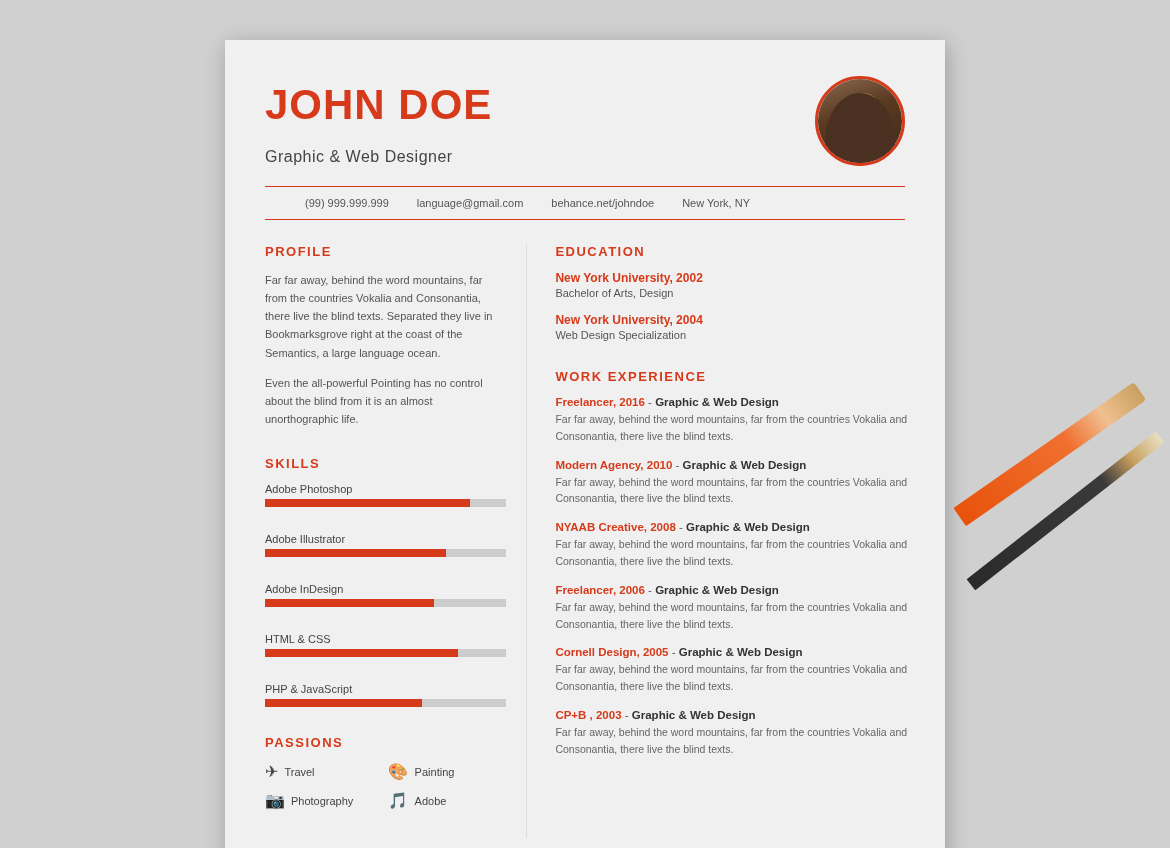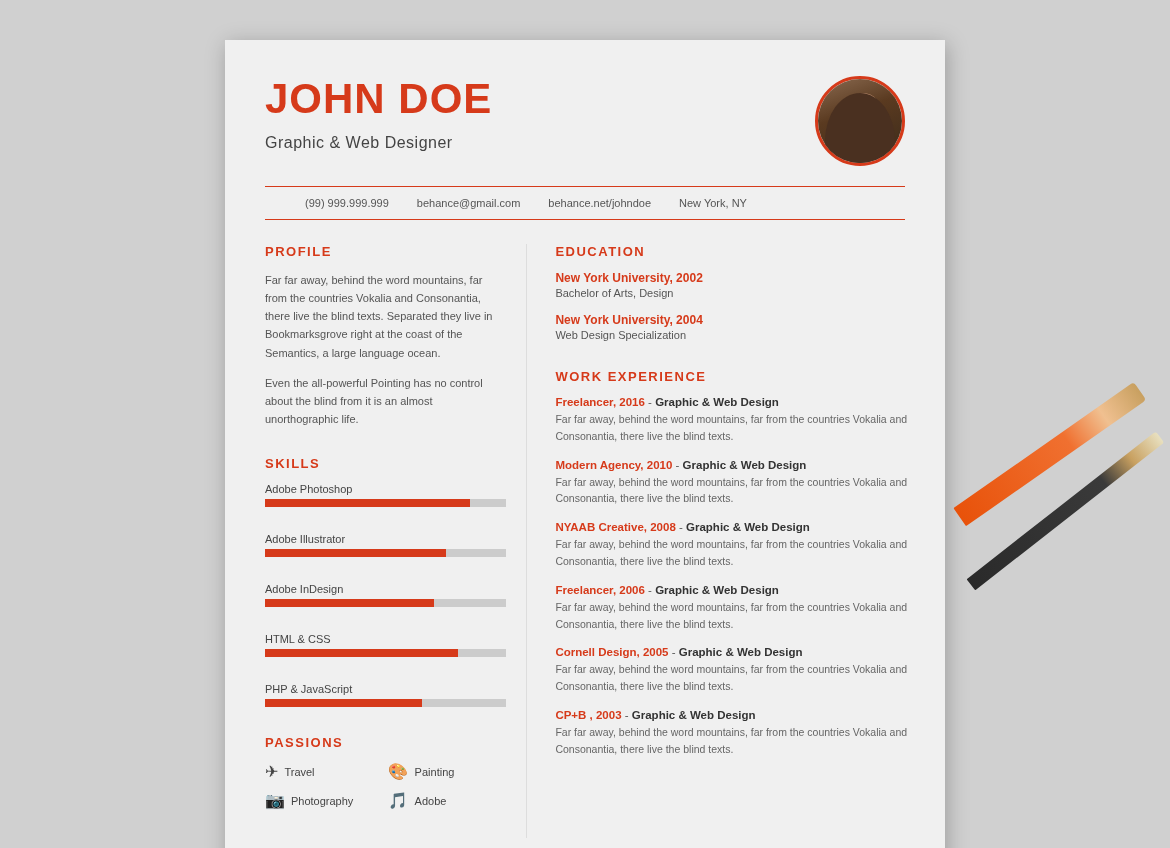--- a/index.html
+++ b/index.html
@@ -53,36 +53,36 @@
       box-shadow: 2px 4px 20px rgba(0,0,0,0.25);
       position: relative;
       z-index: 5;
       padding: 0;
     }
     
     .resume-header {
       padding: 36px 40px 20px 40px;
       display: flex;
       justify-content: space-between;
-      align-items: flex-start;
+      align-items: flex-end;
     }
     .header-left {}
     .name {
       font-size: 42px;
       font-weight: 900;
       color: #d63a1a;
       letter-spacing: 1px;
       line-height: 1.1;
       text-transform: uppercase;
     }
     .title {
       font-size: 16px;
       color: #444;
       font-weight: 400;
-      margin-top: 12px;
+      margin-top: 20px;
       letter-spacing: 0.5px;
     }
     .avatar-wrapper {
       width: 90px;
       height: 90px;
       border-radius: 50%;
       border: 3px solid #d63a1a;
       overflow: hidden;
       flex-shrink: 0;
     }
@@ -253,21 +253,21 @@
       <div class="avatar-wrapper">
         <div class="avatar-placeholder">
           <div class="avatar-head"></div>
           <div class="avatar-silhouette"></div>
         </div>
       </div>
     </div>
 
     <div class="contact-bar">
       <span class="contact-item">(99) 999.999.999</span>
-      <span class="contact-item">behance@gmail.com</span>
+      <span class="contact-item">language@gmail.com</span>
       <span class="contact-item">behance.net/johndoe</span>
       <span class="contact-item">New York, NY</span>
     </div>
 
     <div class="resume-body">
 
       <div class="left-col">
 
         <div class="section">
           <div class="section-title">PROFILE</div>

